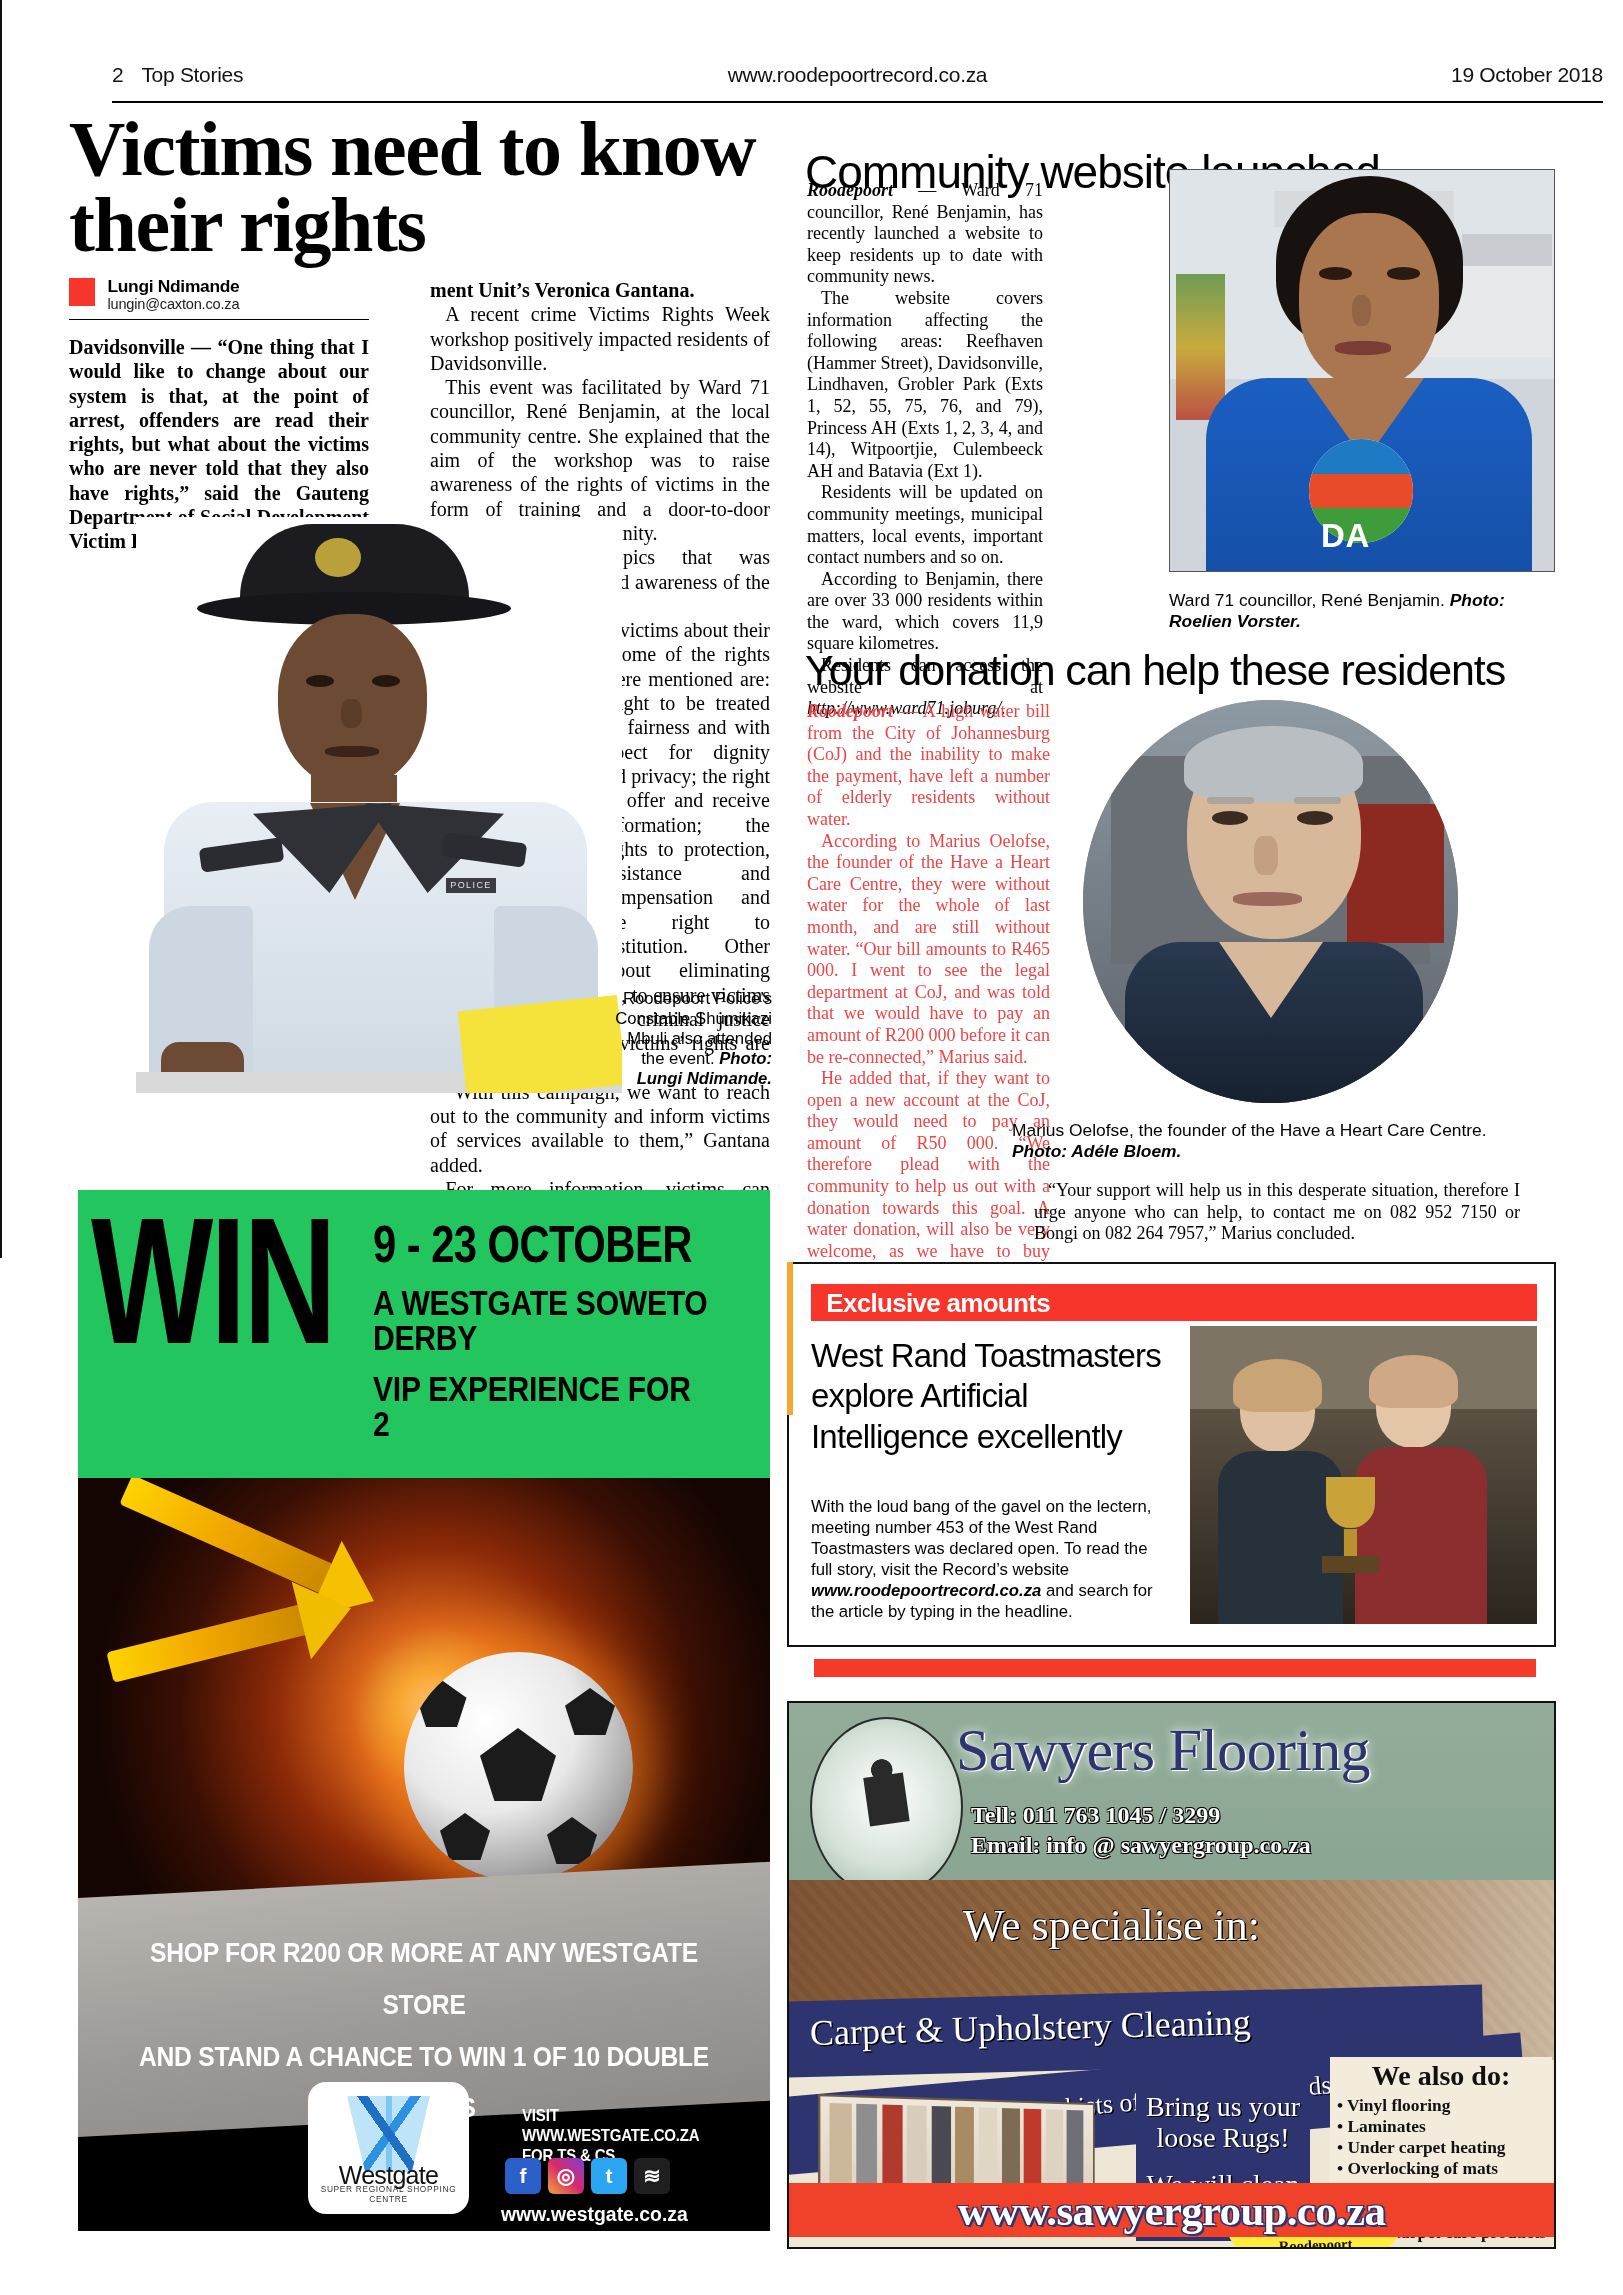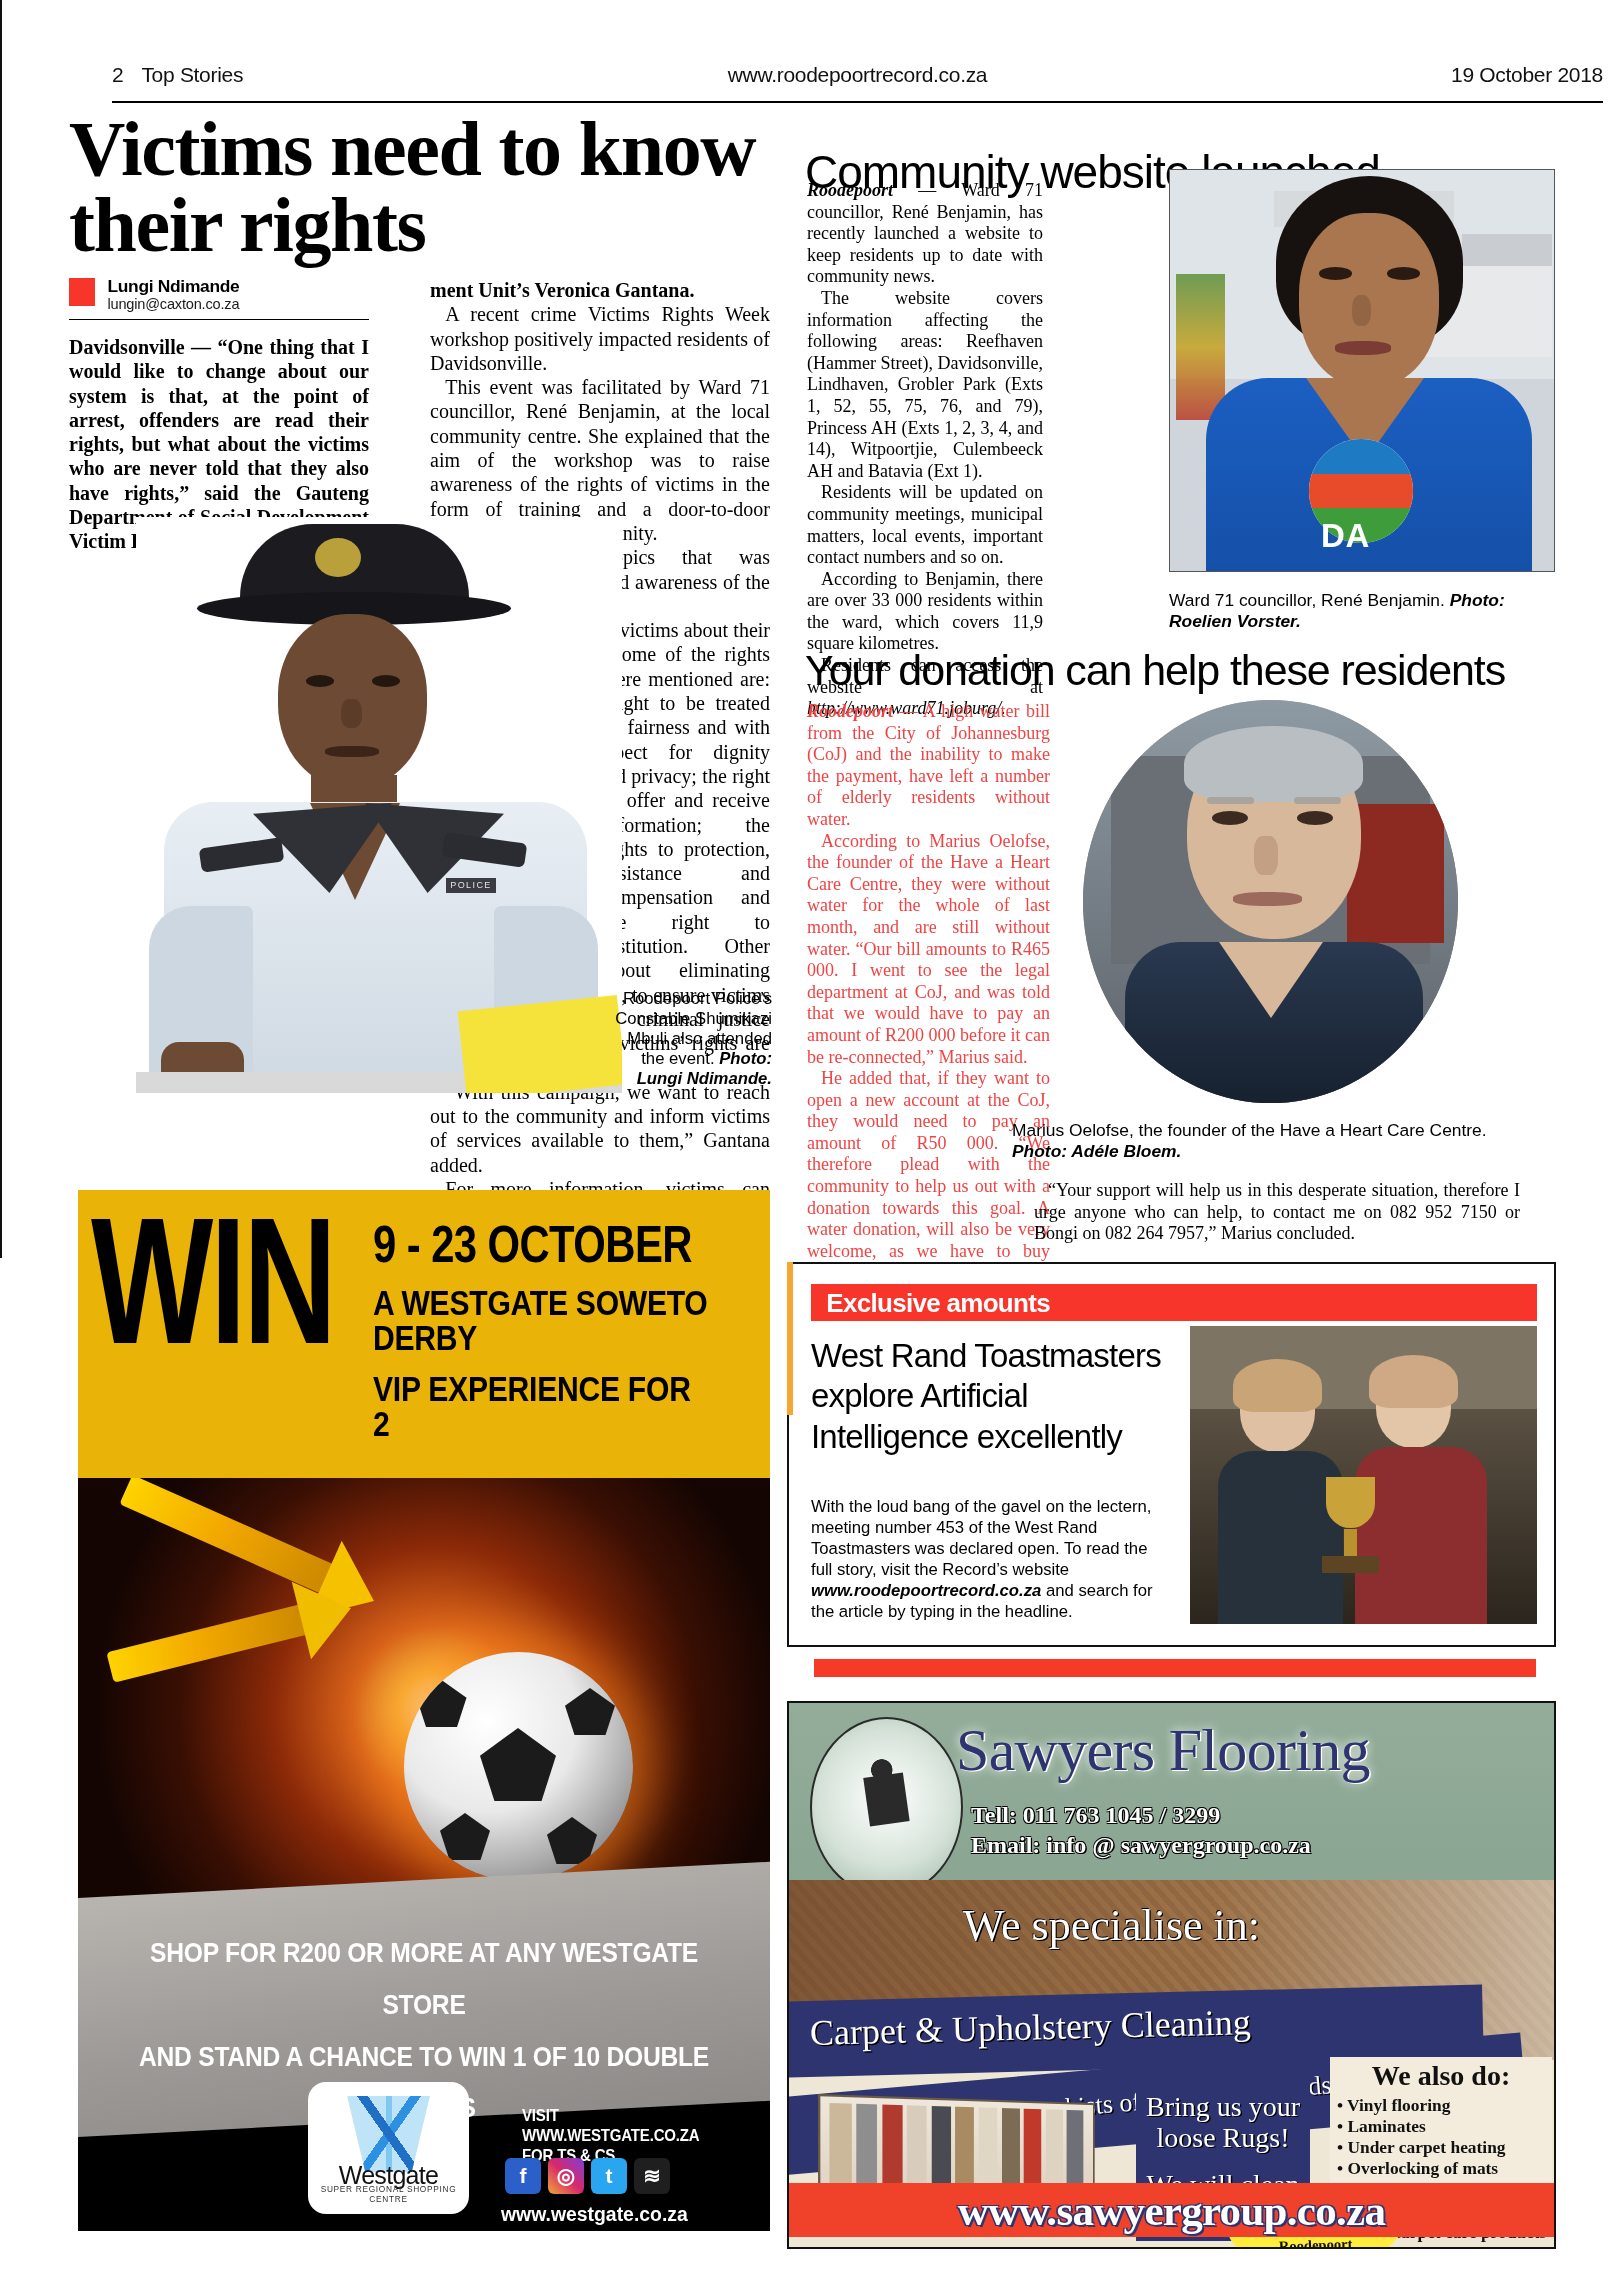--- a/index.html
+++ b/index.html
@@ -73,21 +73,21 @@
     font-family:"Liberation Sans", sans-serif;
     font-size:16.7px; line-height:1.2; color:#000; text-align:right;
   }
   #police-caption .credit { font-weight:bold; font-style:italic; }
 
   
   #westgate-ad {
     position:absolute; left:78px; top:1190px; width:692px; height:1041px;
     background:#000; overflow:hidden;
   }
-  #wg-top { position:absolute; left:0; top:0; width:100%; height:288px; background:#eab308; }
+  #wg-top { position:absolute; left:0; top:0; width:100%; height:288px; background:#22c55e; }
   #wg-win {
     position:absolute; left:12.5px; top:21px;
     font-family:"Liberation Sans", sans-serif; font-weight:bold;
     font-size:180px; line-height:0.78; color:#000;
     transform: scaleX(0.72); transform-origin: left top;
     letter-spacing:-4.2px;
   }
   #wg-lines {
     position:absolute; left:295px; top:29px; width:389px;
     font-family:"Liberation Sans", sans-serif; font-weight:bold; color:#000;

